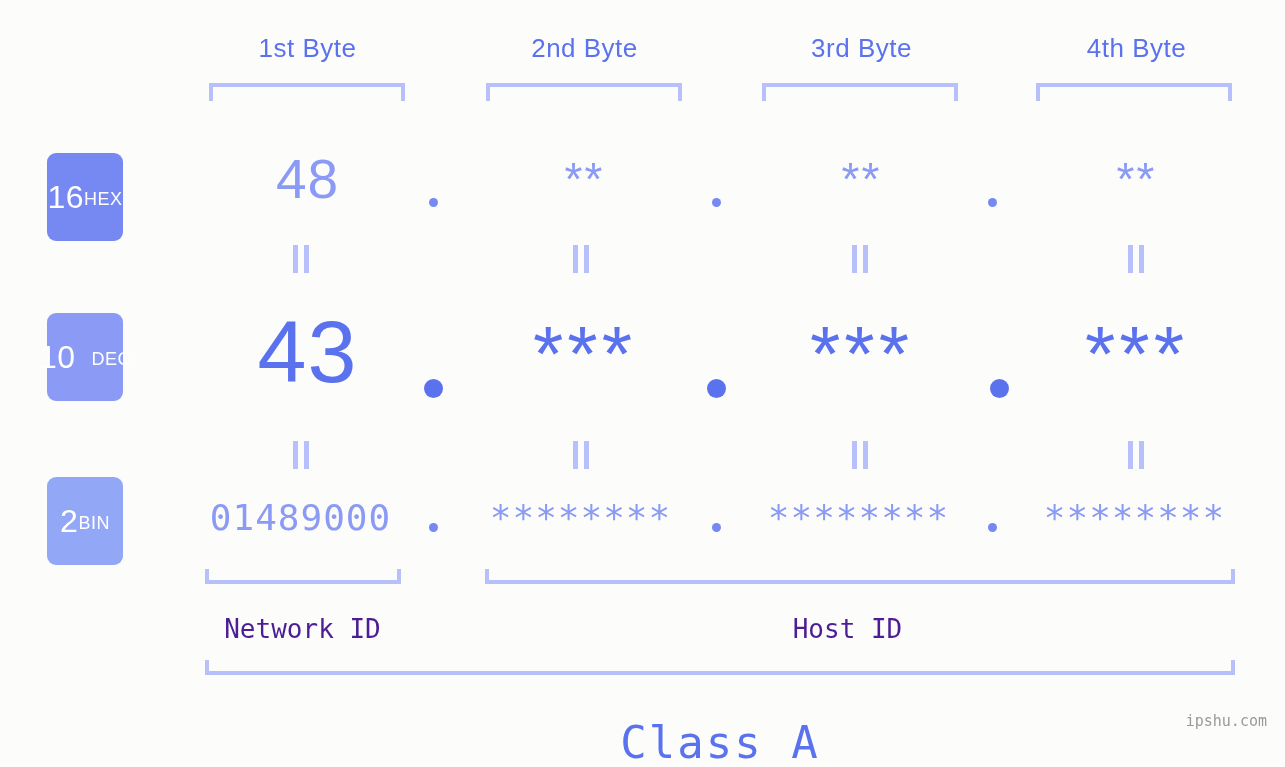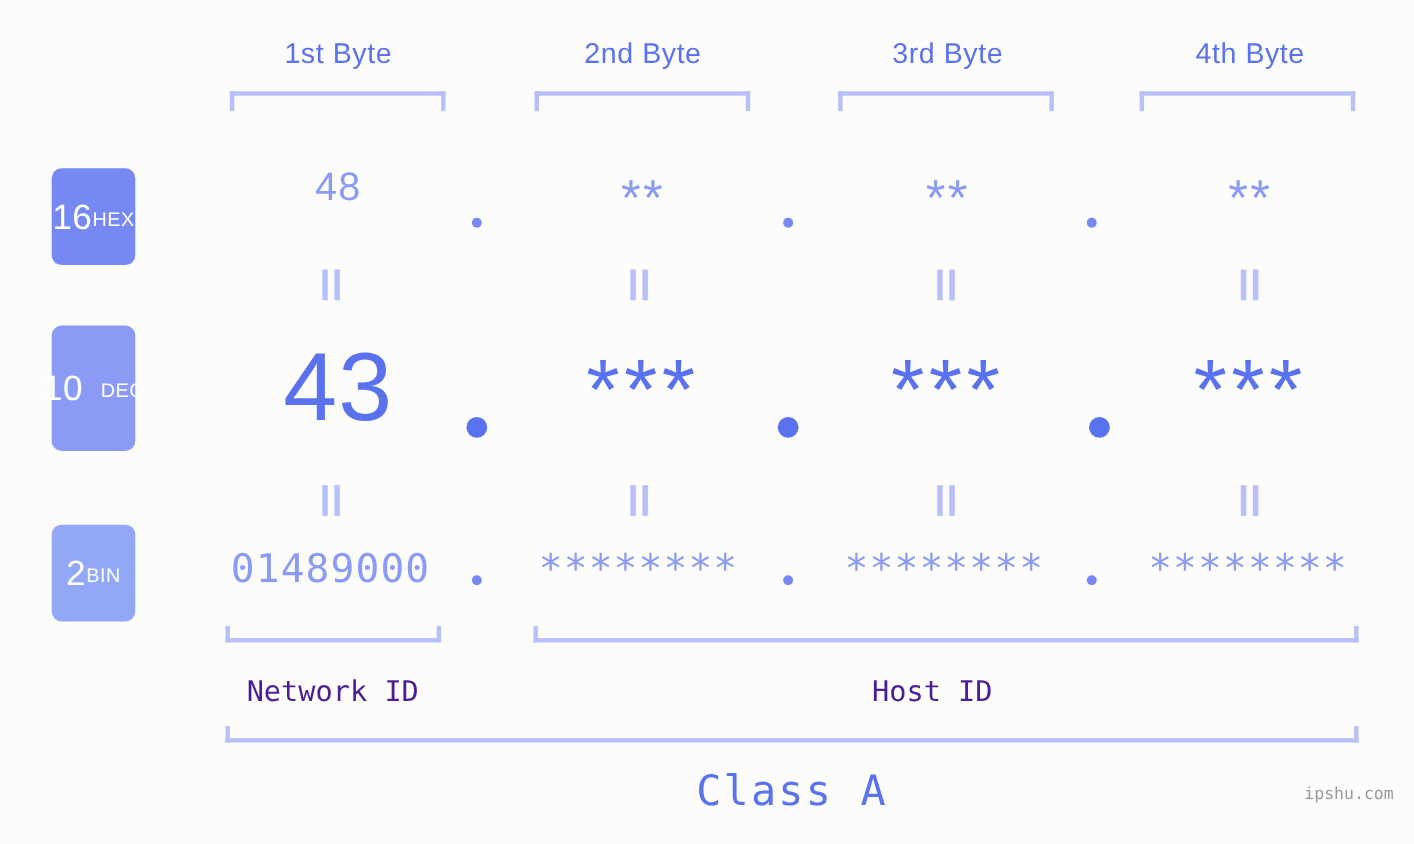--- a/index.html
+++ b/index.html
@@ -75,21 +75,21 @@
   
   .cell {
     position: absolute;
     text-align: center;
     white-space: nowrap;
     line-height: 1;
   }
 
   .hex-val {
     color: #8a9af5;
-    font-size: 36px;
+    font-size: 55px;
     font-family: "Liberation Sans", sans-serif;
     letter-spacing: 1px;
   }
   .hex-val.stars {
     font-size: 46px;
     letter-spacing: 2px;
   }
 
   .dec-val {
     color: #5b72ee;
@@ -140,24 +140,25 @@
     text-align: center;
     color: #4c1d95;
     font-size: 26px;
     font-family: "DejaVu Sans Mono", monospace;
     white-space: nowrap;
   }
   .class-label {
     position: absolute;
     text-align: center;
     color: #5b72ee;
-    font-size: 38px;
+    font-size: 44px;
     font-family: "DejaVu Sans Mono", monospace;
     letter-spacing: 2px;
     white-space: nowrap;
+    margin-top: 20px;
   }
   .watermark {
     position: absolute;
     right: 18px;
     top: 712px;
     color: #9a9a9a;
     font-size: 15px;
     font-family: "DejaVu Sans Mono", monospace;
     white-space: nowrap;
   }
@@ -175,21 +176,21 @@
   <div class="bracket down" style="left:209px; top:83px; width:196px; height:18px;"></div>
   <div class="bracket down" style="left:486px; top:83px; width:196px; height:18px;"></div>
   <div class="bracket down" style="left:762px; top:83px; width:196px; height:18px;"></div>
   <div class="bracket down" style="left:1036px; top:83px; width:196px; height:18px;"></div>
 
   <div class="badge" style="top:153px; height:88px; background:#7688f2;">
     <span class="num">16</span>
     <span class="unit">HEX</span>
   </div>
 
-  <div class="badge" style="top:296px; height:114px; background:#8a9af5;gap:16px;">
+  <div class="badge" style="top:313px; height:88px; background:#8a9af5;gap:16px;">
     <span class="num">10</span>
     <span class="unit">DEC</span>
   </div>
 
   <div class="badge" style="top:477px; height:88px; background:#93a7f7;">
     <span class="num">2</span>
     <span class="unit">BIN</span>
   </div>
 
   <div class="cell hex-val" style="left:195px; top:152px; width:225px;">48</div>

